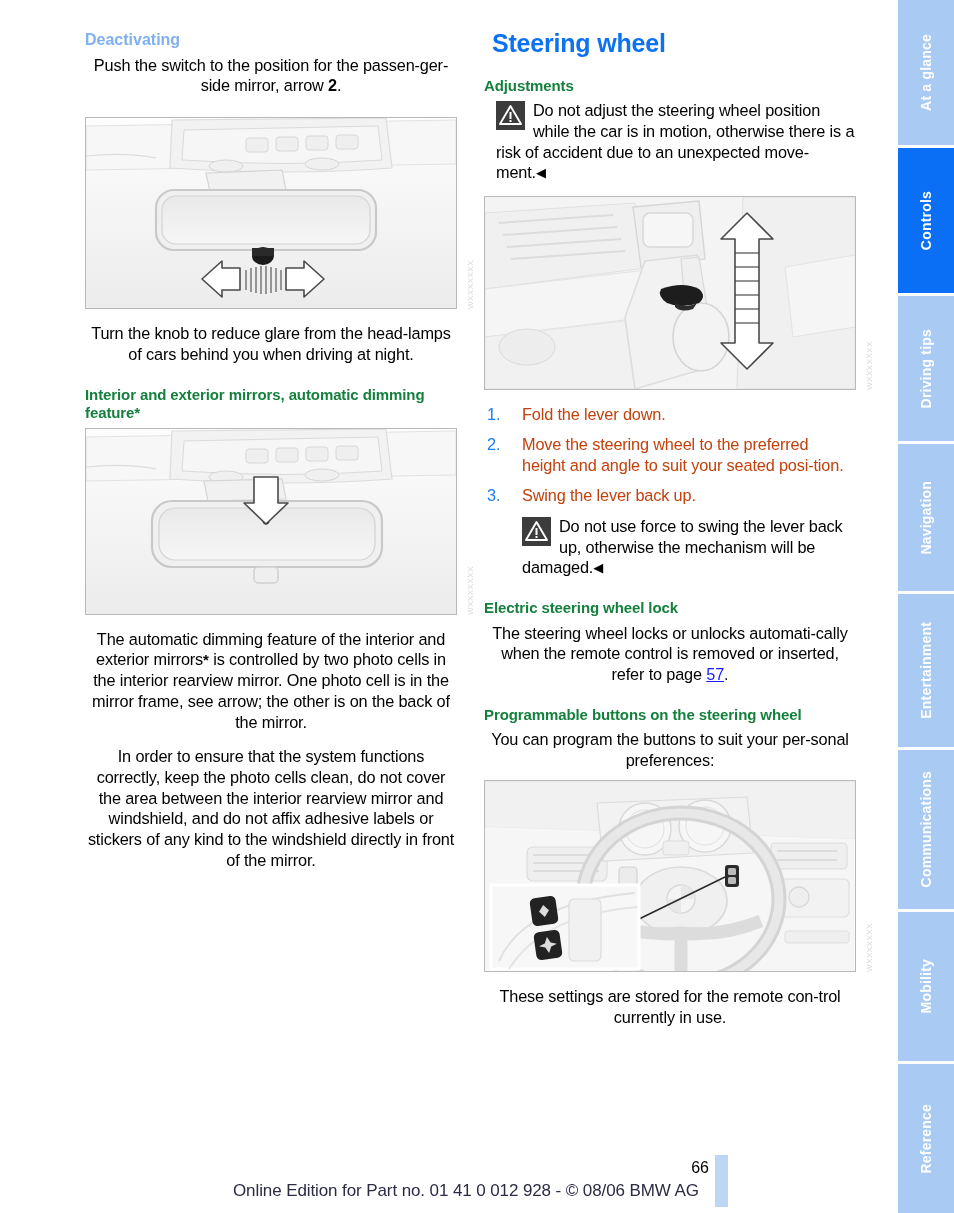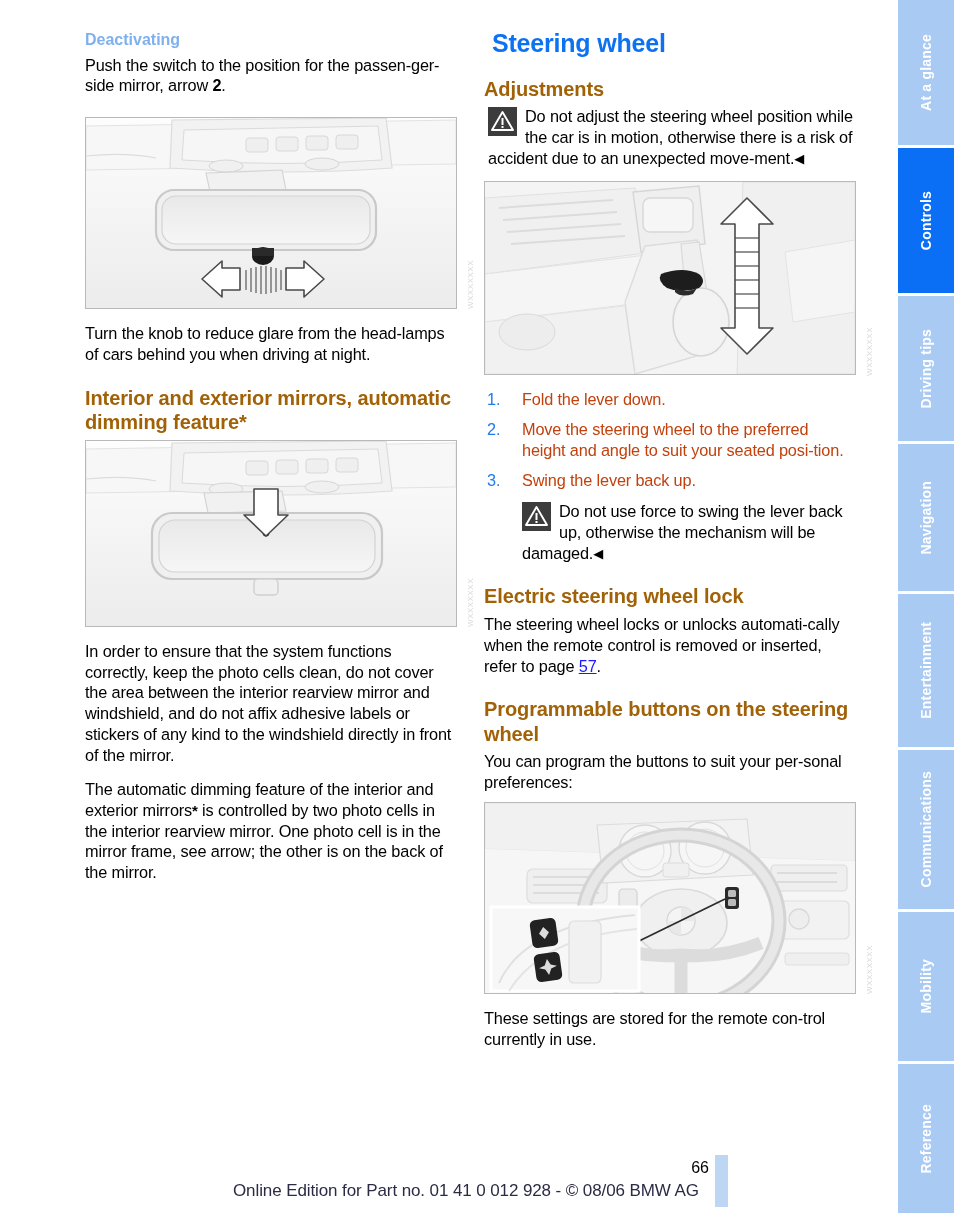--- a/index.html
+++ b/index.html
@@ -15,30 +15,31 @@
   .col{position:absolute;top:30px;width:372px;}
   .col-left{left:85px;}
   .col-right{left:484px;}
 
   
   h1.title{
     font-size:25px;font-weight:bold;color:#0d72f2;
     margin:0 0 19px 8px;line-height:1.1;letter-spacing:-0.2px;
   }
   h2.sec{
-    font-size:20px;font-weight:bold;color:#a16207;
+    font-size:15px;font-weight:bold;color:#15803d;
     margin:0 0 5px 0;line-height:1.22;letter-spacing:-0.1px;
   }
   h3.sub{
     font-size:16px;font-weight:bold;color:#7fb0ef;
     margin:0 0 5px 0;line-height:1.22;
   }
   p.body{
     font-size:16.3px;color:#000;margin:0 0 13px 0;line-height:1.28;
     letter-spacing:-0.15px;
+    text-align:center;
   }
   p.body.tight{margin-bottom:9px;}
   .bold{font-weight:bold;}
   .xref{color:#1a1aff;}
   .star{font-size:15px;}
   .gap-sm{height:8px;}
 
   
   .figure{position:relative;margin:0 0 14px 0;}
   .figure .frame{
@@ -47,21 +48,21 @@
   .figcode{
     position:absolute;right:-18px;bottom:0;
     writing-mode:vertical-rl;transform:rotate(180deg);
     font-size:8px;color:#d8d8d8;letter-spacing:0.5px;
     font-family:"Liberation Sans", sans-serif;
     user-select:none;
   }
 
   
   .warn{
-    font-size:16.3px;line-height:1.28;color:#000;margin:0 0 13px 4px;
+    font-size:16.3px;line-height:1.28;color:#000;margin:0 0 13px 12px;
     letter-spacing:-0.15px;
   }
   .warnicon{
     float:left;width:29px;height:29px;background:#3c3c3c;
     margin:1px 8px 0 0;position:relative;
   }
   .warnicon svg{display:block;}
   .warn .endmark{font-size:13px;vertical-align:1px;}
 
   
@@ -204,23 +205,23 @@
 
         <rect x="168" y="138" width="24" height="16" rx="4" fill="#efefef" stroke="#cfcfcf" stroke-width="1.4"></rect>
 
         <circle cx="180" cy="92" r="3.4" fill="#111111"></circle>
 
         <path d="M168 48 L192 48 L192 74 L202 74 L180 95 L158 74 L168 74 Z" fill="#ffffff" stroke="#4a4a4a" stroke-width="1.6" stroke-linejoin="round"></path>
       </svg>
       <div class="figcode">WXXXXXXX</div>
     </div>
 
+    <p class="body"><span>The automatic dimming feature of the interior and exterior mirrors</span><span class="bold star">*</span><span> is controlled by two photo cells in the interior rearview mirror. One photo cell is in the mirror frame, see arrow; the other is on the back of the mirror.</span></p>
+
     <p class="body">In order to ensure that the system functions correctly, keep the photo cells clean, do not cover the area between the interior rearview mirror and windshield, and do not affix adhesive labels or stickers of any kind to the windshield directly in front of the mirror.</p>
-
-    <p class="body"><span>The automatic dimming feature of the interior and exterior mirrors</span><span class="bold star">*</span><span> is controlled by two photo cells in the interior rearview mirror. One photo cell is in the mirror frame, see arrow; the other is on the back of the mirror.</span></p>
   </div>
 
   <div class="col col-right">
 
     <h1 class="title">Steering wheel</h1>
 
     <h2 class="sec">Adjustments</h2>
 
     <div class="warn">
       <span class="warnicon">

